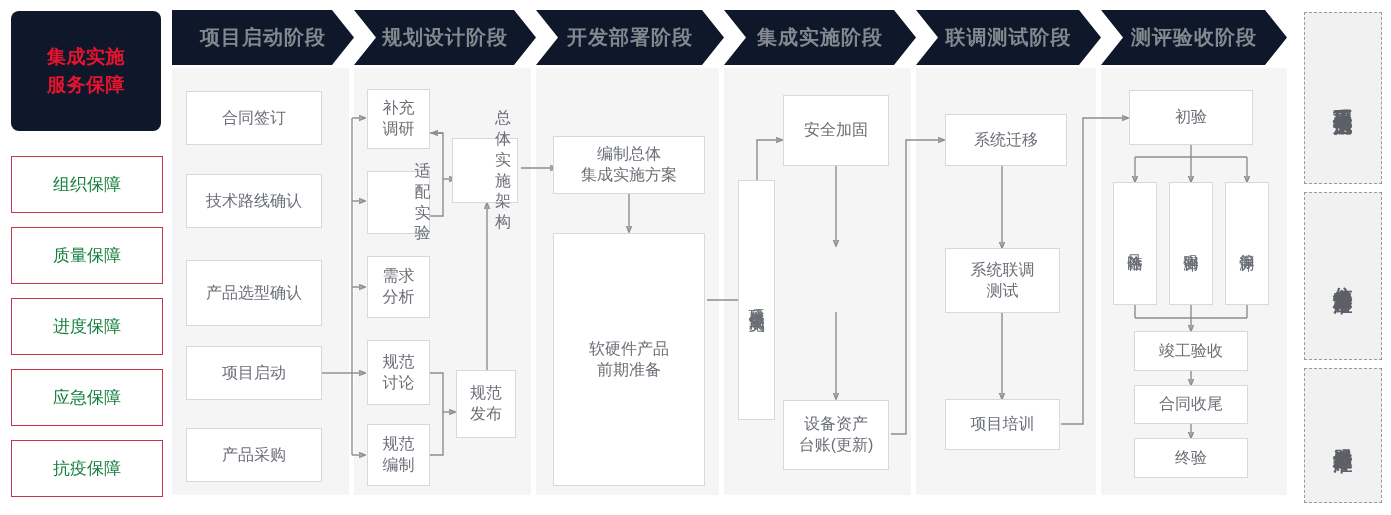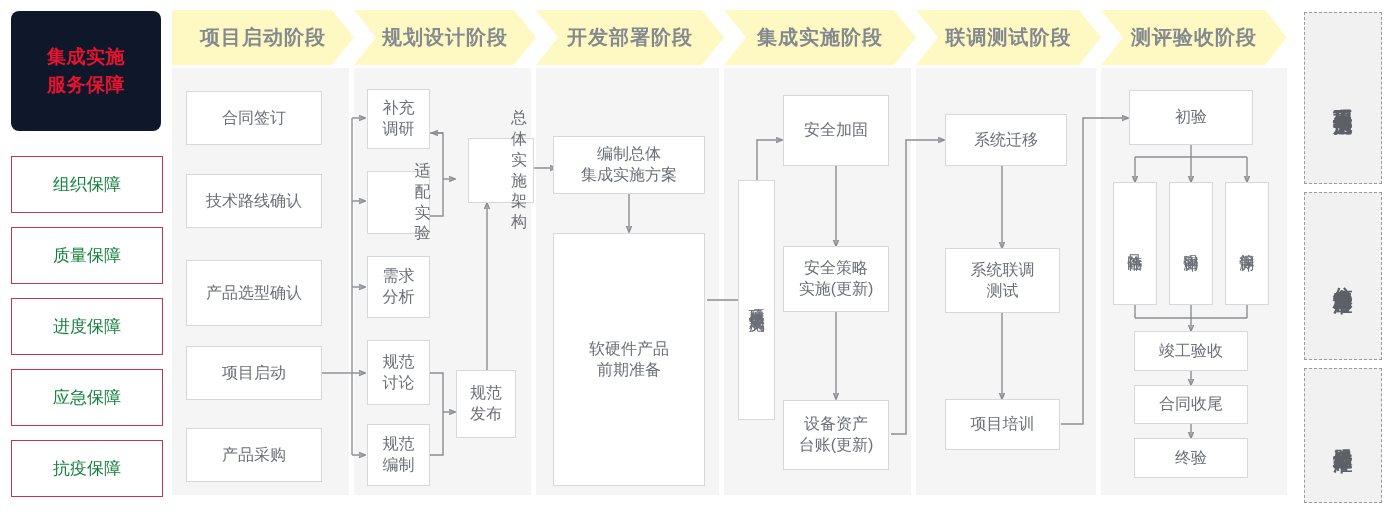--- a/index.html
+++ b/index.html
@@ -23,21 +23,21 @@
   .grt-item{
     position:absolute;left:11px;width:150px;height:55px;
     background:#ffffff;border:1.6px solid #c8334c;
     display:flex;align-items:center;justify-content:center;
     font-size:17px;color:#15803d;
   }
 
   
   .col-band{position:absolute;top:68px;background:#f5f5f5;}
   .col-head{
-    position:absolute;top:10px;height:55px;background:#fef9c3;
+    position:absolute;top:10px;height:55px;background:#0f172a;
     display:flex;align-items:center;justify-content:center;
     font-size:20px;font-weight:bold;color:#84888f;letter-spacing:1px;
     clip-path:polygon(0 0, calc(100% - 22px) 0, 100% 50%, calc(100% - 22px) 100%, 0 100%);
   }
   .col-head.notch{
     clip-path:polygon(0 0, calc(100% - 22px) 0, 100% 50%, calc(100% - 22px) 100%, 0 100%, 22px 50%);
   }
 
   
   .node{
@@ -163,29 +163,28 @@
   <div class="node" style="left:186px;top:174px;width:136px;height:54px;">技术路线确认</div>
   <div class="node" style="left:186px;top:260px;width:136px;height:66px;">产品选型确认</div>
   <div class="node" style="left:186px;top:346px;width:136px;height:54px;">项目启动</div>
   <div class="node" style="left:186px;top:428px;width:136px;height:54px;">产品采购</div>
 
   <div class="node" style="left:367px;top:89px;width:63px;height:60px;">补充<br>调研</div>
   <div class="node" style="left:367px;top:171px;width:63px;height:63px;padding-left:48px;">适配<br>实验</div>
   <div class="node" style="left:367px;top:256px;width:63px;height:62px;">需求<br>分析</div>
   <div class="node" style="left:367px;top:340px;width:63px;height:65px;">规范<br>讨论</div>
   <div class="node" style="left:367px;top:424px;width:63px;height:62px;">规范<br>编制</div>
-  <div class="node" style="left:468px;top:138px;width:66px;height:65px;padding-left:36px;">总体实<br>施架构</div>
+  <div class="node" style="left:452px;top:138px;width:66px;height:65px;padding-left:36px;">总体实<br>施架构</div>
   <div class="node" style="left:456px;top:370px;width:60px;height:68px;">规范<br>发布</div>
 
   <div class="node" style="left:553px;top:136px;width:152px;height:58px;">编制总体<br>集成实施方案</div>
   <div class="node" style="left:553px;top:233px;width:152px;height:253px;">软硬件产品<br>前期准备</div>
 
   <div class="node vert" style="left:738px;top:180px;width:37px;height:240px;">项目整体集成实施</div>
   <div class="node" style="left:783px;top:95px;width:106px;height:71px;">安全加固</div>
-  <div class="node" style="left:783px;top:246px;width:106px;height:66px;">安全策略<br>实施(更新)</div>
   <div class="node" style="left:783px;top:400px;width:106px;height:70px;">设备资产<br>台账(更新)</div>
 
   <div class="node" style="left:945px;top:114px;width:122px;height:52px;">系统迁移</div>
   <div class="node" style="left:945px;top:248px;width:115px;height:65px;">系统联调<br>测试</div>
   <div class="node" style="left:945px;top:399px;width:115px;height:51px;">项目培训</div>
 
   <div class="node" style="left:1129px;top:90px;width:124px;height:55px;">初验</div>
   <div class="node vert sm" style="left:1113px;top:182px;width:44px;height:123px;">风险评估</div>
   <div class="node vert sm" style="left:1169px;top:182px;width:44px;height:123px;">密码测评</div>
   <div class="node vert sm" style="left:1225px;top:182px;width:44px;height:123px;">等保测评</div>

